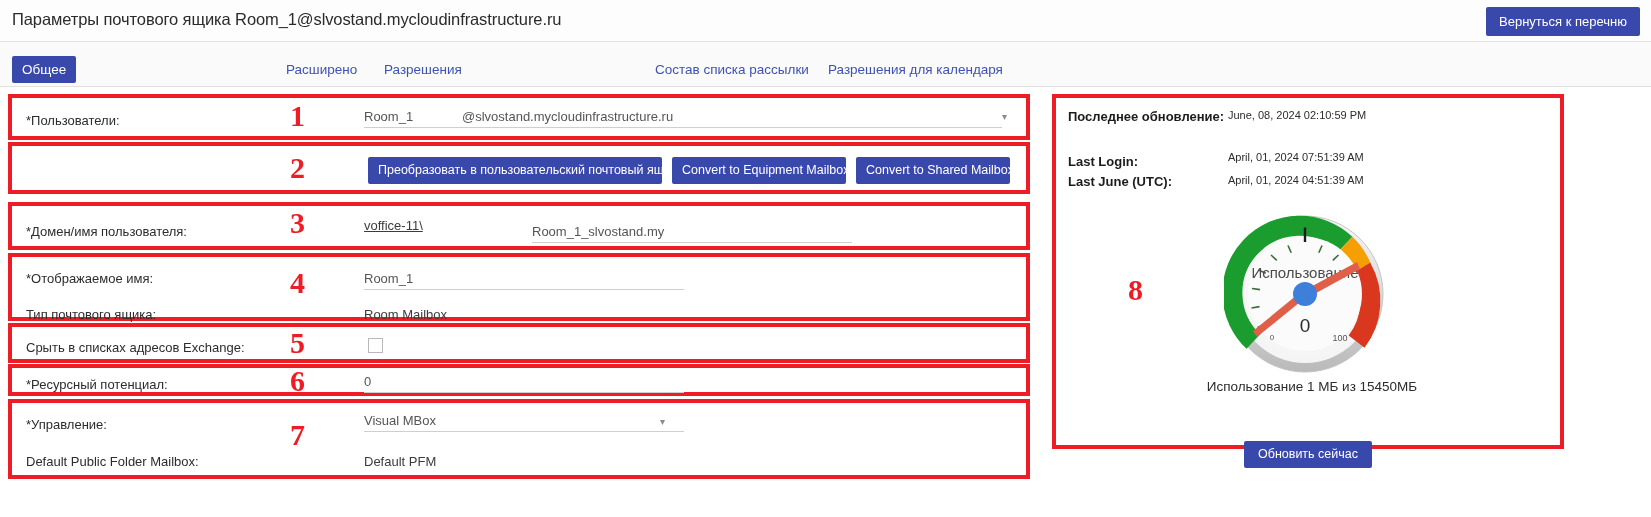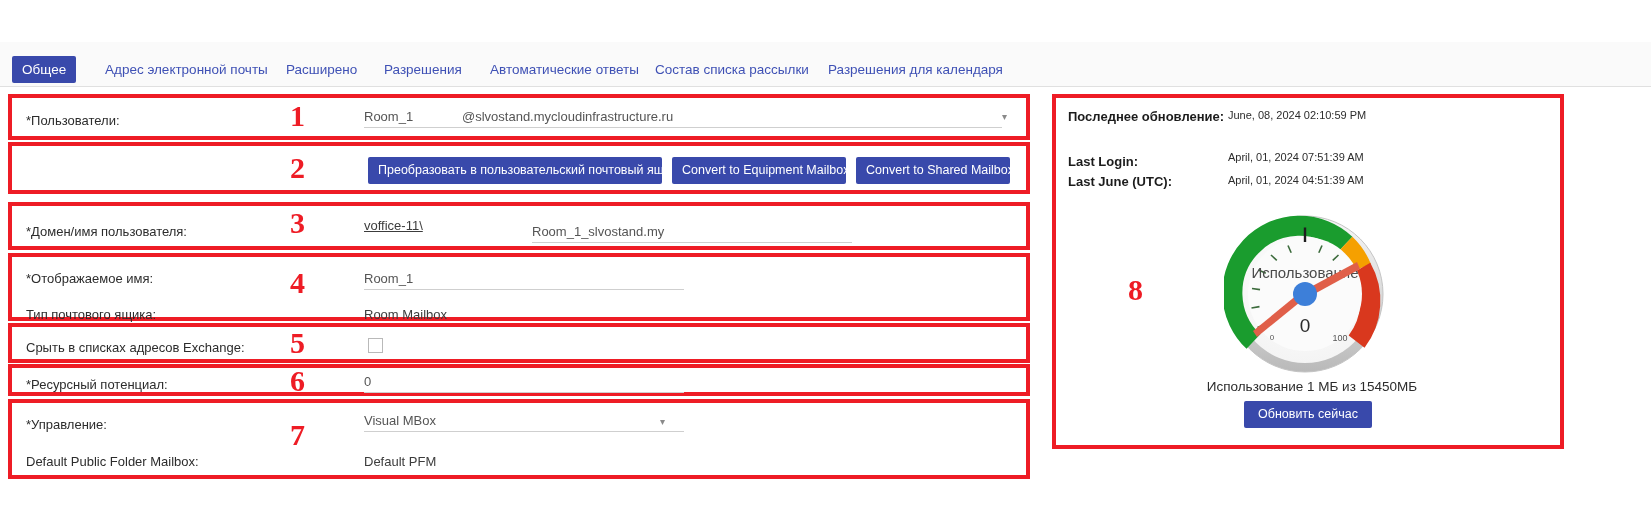--- a/index.html
+++ b/index.html
@@ -164,37 +164,40 @@
     height: 27px;
     line-height: 27px;
     background: #3949ab;
     color: #fff;
     font-size: 12.5px;
     border: none;
     border-radius: 2px;
     padding: 0 14px;
     white-space: nowrap;
     cursor: pointer;
+    margin-top: 40px;
   }
   .gauge-wrap {
     position: absolute;
   }
 </style>
 </head>
 <body>
 
 <div class="screen">
 
+  <div class="titlebar">
+    <div class="title-text">Параметры почтового ящика Room_1@slvostand.mycloudinfrastructure.ru</div>
+    <button class="back-btn">Вернуться к перечню</button>
+  </div>
 
   <div class="tabbar">
     <div class="tab active" style="left:12px;">Общее</div>
-    <div class="tab" style="left:95px;">Адрес электронной почты</div>
     <div class="tab" style="left:276px;">Расширено</div>
     <div class="tab" style="left:374px;">Разрешения</div>
-    <div class="tab" style="left:480px;">Автоматические ответы</div>
     <div class="tab" style="left:645px;">Состав списка рассылки</div>
     <div class="tab" style="left:818px;">Разрешения для календаря</div>
   </div>
 
   <div class="redbox" style="left:8px; top:94px; width:1022px; height:46px;">
     <div class="flabel" style="left:14px; top:15px;">*Пользователи:</div>
     <div class="finput" style="left:352px; top:11px; width:310px;">Room_1</div>
     <div class="finput" style="left:450px; top:11px; width:540px;">@slvostand.mycloudinfrastructure.ru</div>
     <div class="caret" style="left:990px; top:13px;">▾</div>
   </div>

